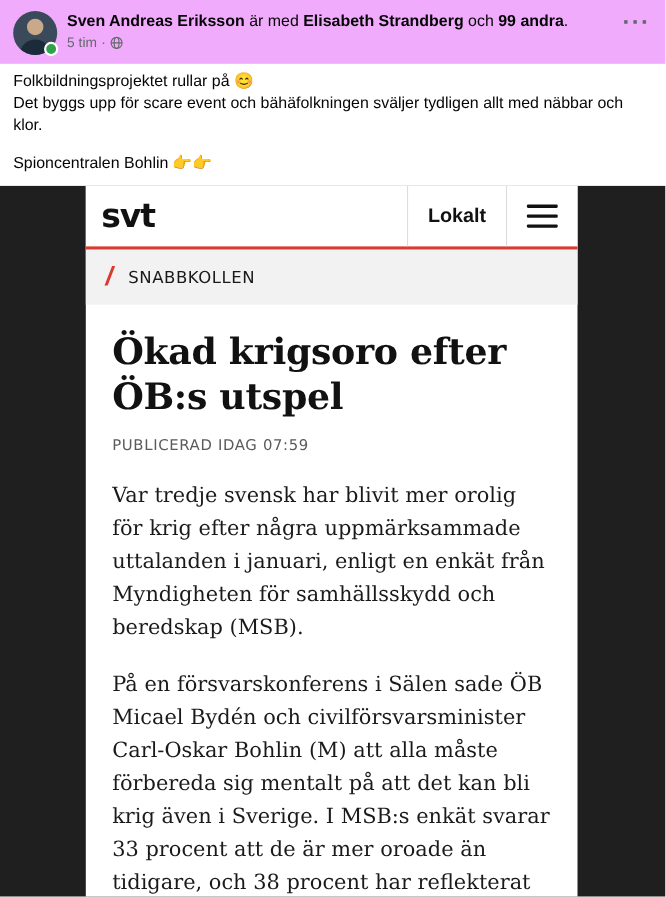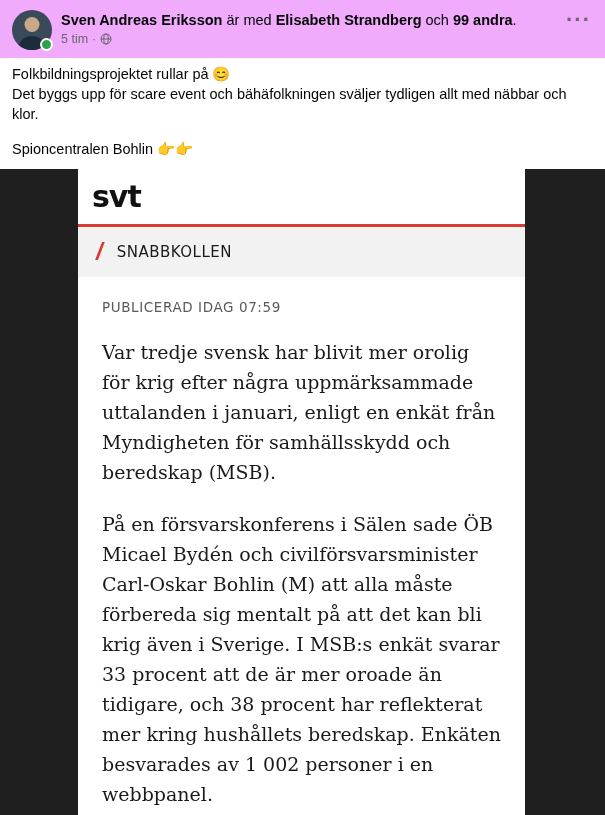--- a/index.html
+++ b/index.html
@@ -234,20 +234,21 @@
   .headline {
     font-family: "DejaVu Serif", serif;
     font-size: 33px;
     line-height: 41px;
     font-weight: bold;
     color: #111111;
     margin: 0;
     letter-spacing: -0.3px;
   }
   .published {
+    margin-top: 16px;
     font-family: "DejaVu Sans", sans-serif;
     font-size: 13.5px;
     letter-spacing: 0.6px;
     color: #5a5a5a;
   }
   .article p.para {
     font-family: "DejaVu Serif", serif;
     font-size: 19px;
     line-height: 30px;
     color: #1a1a1a;
@@ -293,27 +294,36 @@
   <p>Spioncentralen Bohlin 👉👉</p>
 </div>
 
 <div class="shot">
   <div class="shot-inner">
 
     <div class="svt-header">
       <div class="svt-logo">
         <span class="svt">svt</span>
       </div>
+      <div class="svt-right">
+        <div class="svt-lokalt">Lokalt</div>
+        <div class="svt-burger">
+          <span></span>
+            <span></span>
+            <span></span>
+        </div>
+      </div>
     </div>
 
     <div class="snabb-bar">
       <span class="snabb-slash">/</span>
       <span class="snabb-label">SNABBKOLLEN</span>
     </div>
 
     <div class="article">
+      <h1 class="headline">Ökad krigsoro efter ÖB:s utspel</h1>
       <div class="published">PUBLICERAD IDAG 07:59</div>
       <p class="para">Var tredje svensk har blivit mer orolig för krig efter några uppmärksammade uttalanden i januari, enligt en enkät från Myndigheten för samhällsskydd och beredskap (MSB).</p>
       <p class="para">På en försvarskonferens i Sälen sade ÖB Micael Bydén och civilförsvarsminister Carl-Oskar Bohlin (M) att alla måste förbereda sig mentalt på att det kan bli krig även i Sverige. I MSB:s enkät svarar 33 procent att de är mer oroade än tidigare, och 38 procent har reflekterat mer kring hushållets beredskap. Enkäten besvarades av 1 002 personer i en webbpanel.</p>
     </div>
 
   </div>
 </div>
 
 </body></html>

